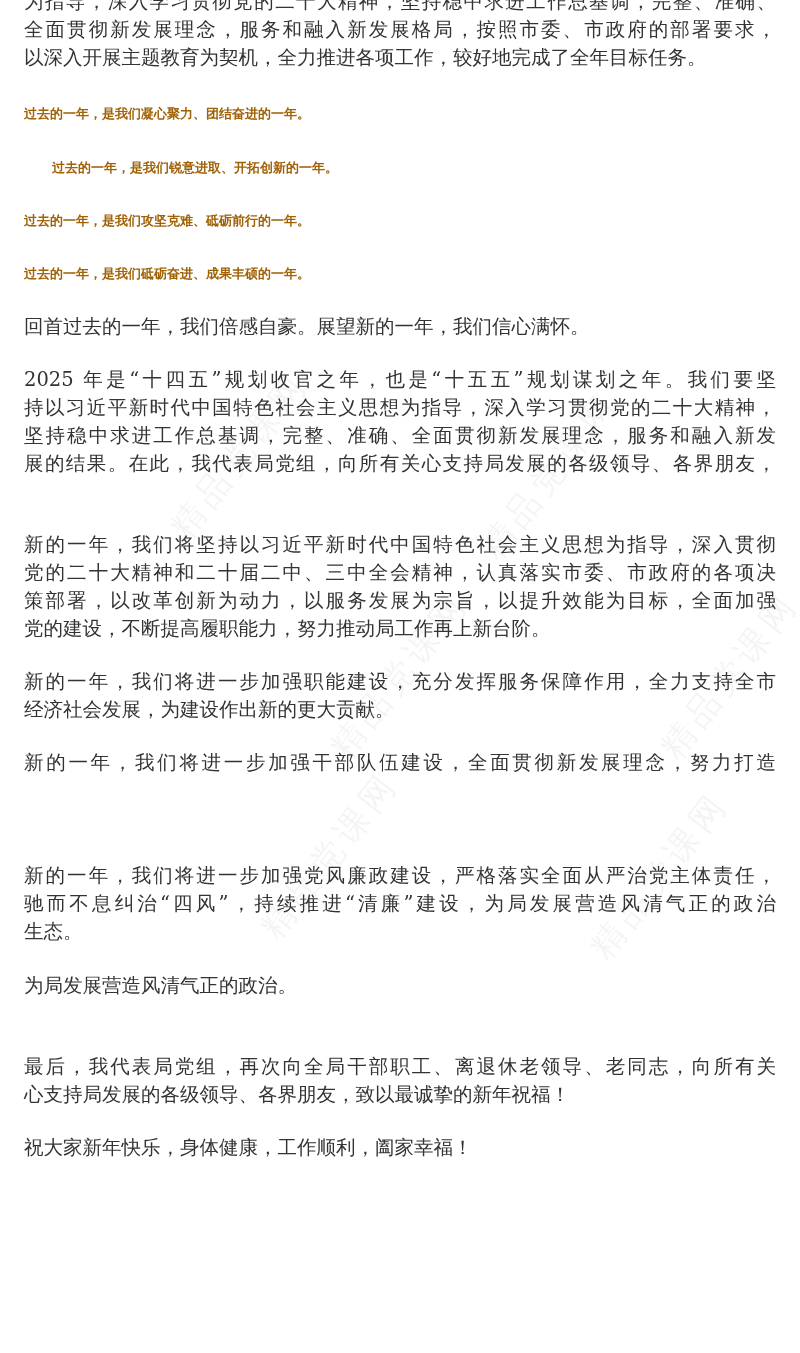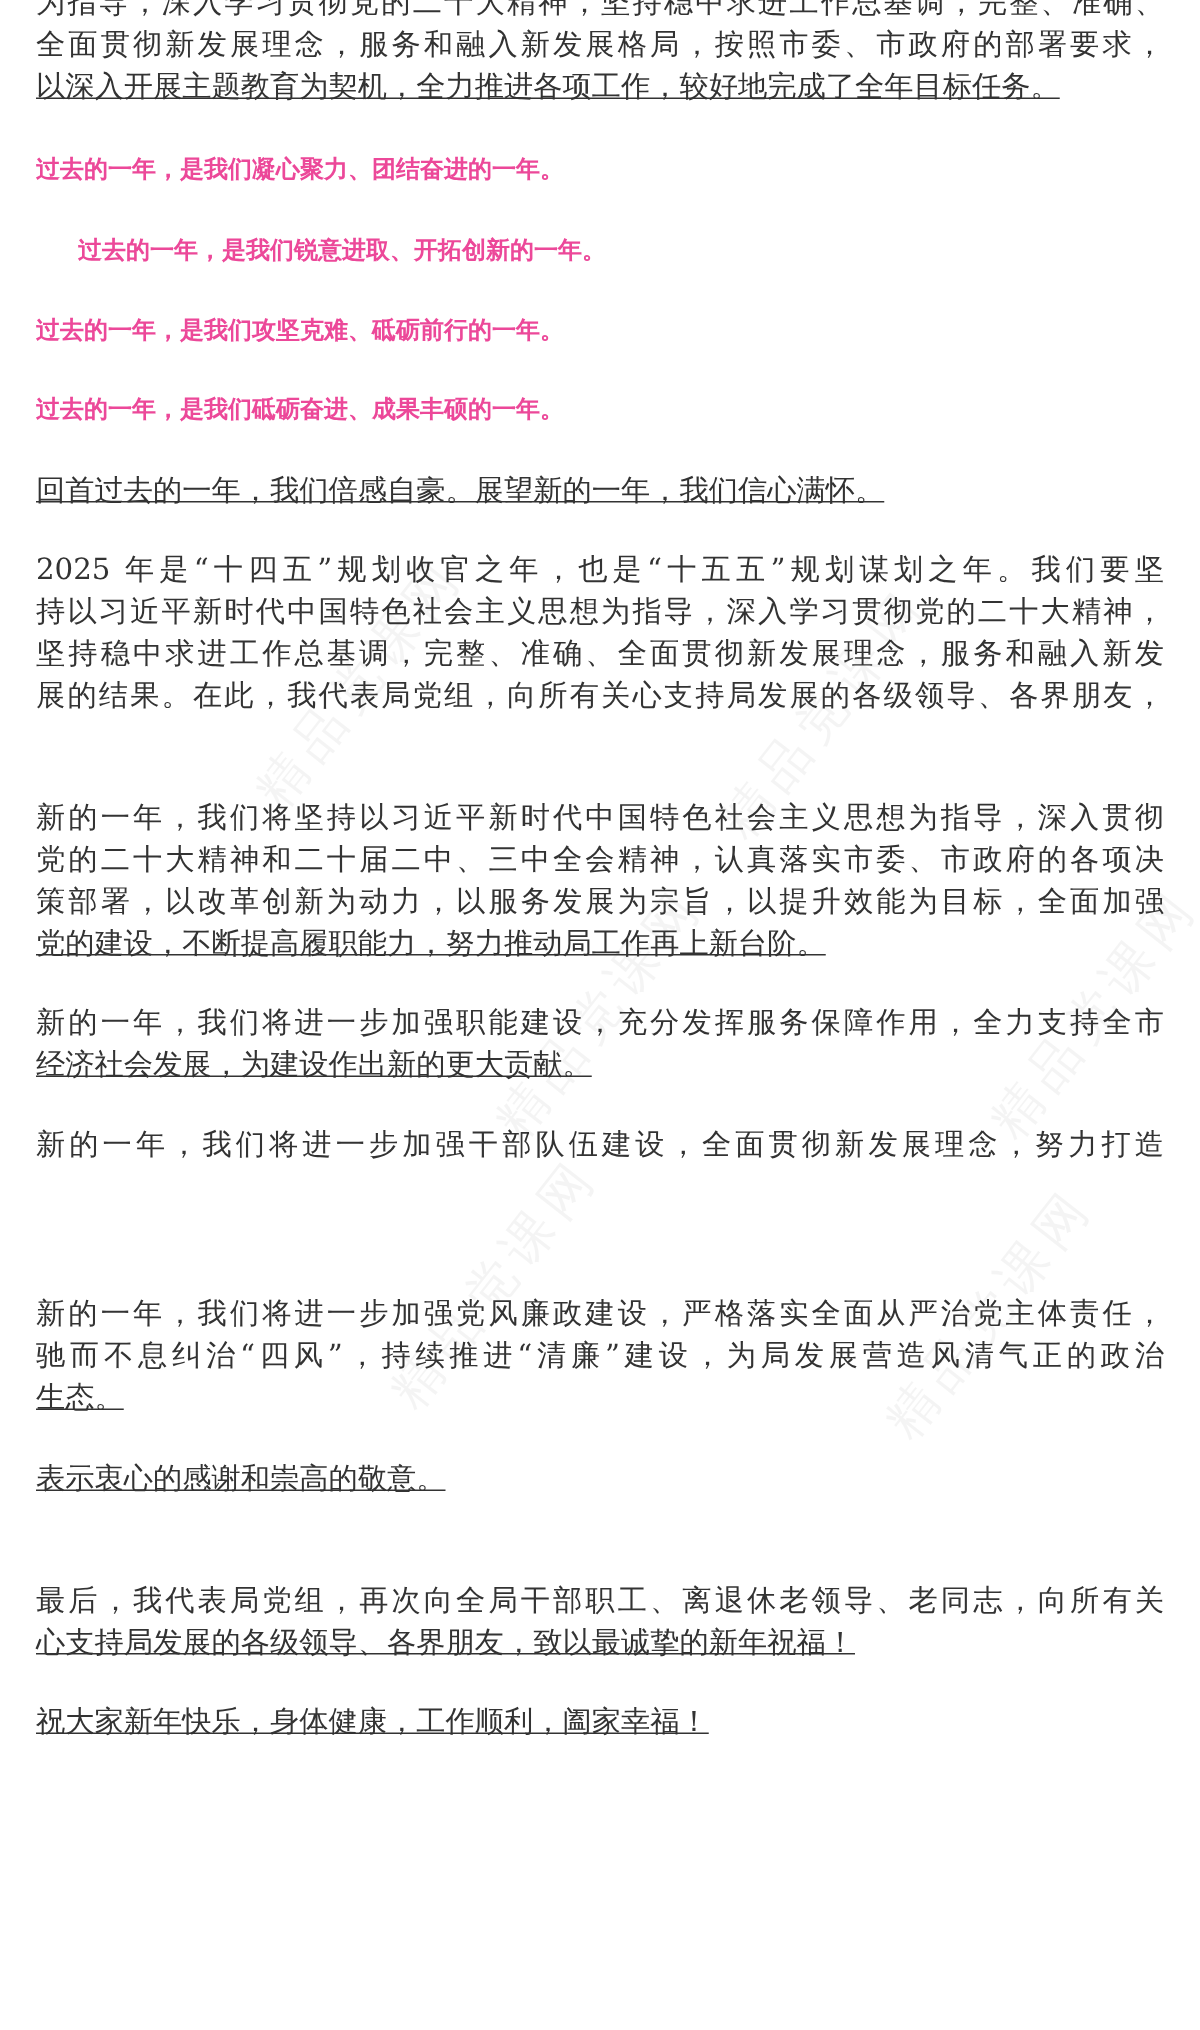--- a/index.html
+++ b/index.html
@@ -52,27 +52,26 @@
       display: block;
       height: 28px;
       line-height: 28px;
       font-size: 19.5px;
       white-space: nowrap;
       text-align: justify;
       text-align-last: justify;
     }
     .line.last {
       text-align-last: left;
-      text-decoration: underline;
     }
     .bold-line {
       font-family: Liberation Sans, sans-serif;
       font-weight: bold;
-      font-size: 16px;
-      color: #ec4899;
+      font-size: 13px;
+      color: #a16207;
       text-align-last: left;
     }
   </style>
 </head>
 <body>
 
 <div class="page">
 
   <div class="watermark-layer">
     <span class="watermark" style="left:160px;top:520px;">精品党课网</span>
@@ -131,21 +130,21 @@
       <span class="line">新的一年，我们将进一步加强干部队伍建设，全面贯彻新发展理念，努力打造</span>
     </div>
 
     <div class="para" style="position:absolute;top:874px;left:0;width:752px;">
       <span class="line">新的一年，我们将进一步加强党风廉政建设，严格落实全面从严治党主体责任，</span>
       <span class="line">驰而不息纠治“四风”，持续推进“清廉”建设，为局发展营造风清气正的政治</span>
       <span class="line last">生态。</span>
     </div>
 
     <div class="para" style="position:absolute;top:984px;left:0;width:752px;">
-      <span class="line last">表示衷心的感谢和崇高的敬意。</span>
+      <span class="line last">为局发展营造风清气正的政治。</span>
     </div>
 
     <div class="para" style="position:absolute;top:1065px;left:0;width:752px;">
       <span class="line">最后，我代表局党组，再次向全局干部职工、离退休老领导、老同志，向所有关</span>
       <span class="line last">心支持局发展的各级领导、各界朋友，致以最诚挚的新年祝福！</span>
     </div>
 
     <div class="para" style="position:absolute;top:1146px;left:0;width:752px;">
       <span class="line last">祝大家新年快乐，身体健康，工作顺利，阖家幸福！</span>
     </div>

